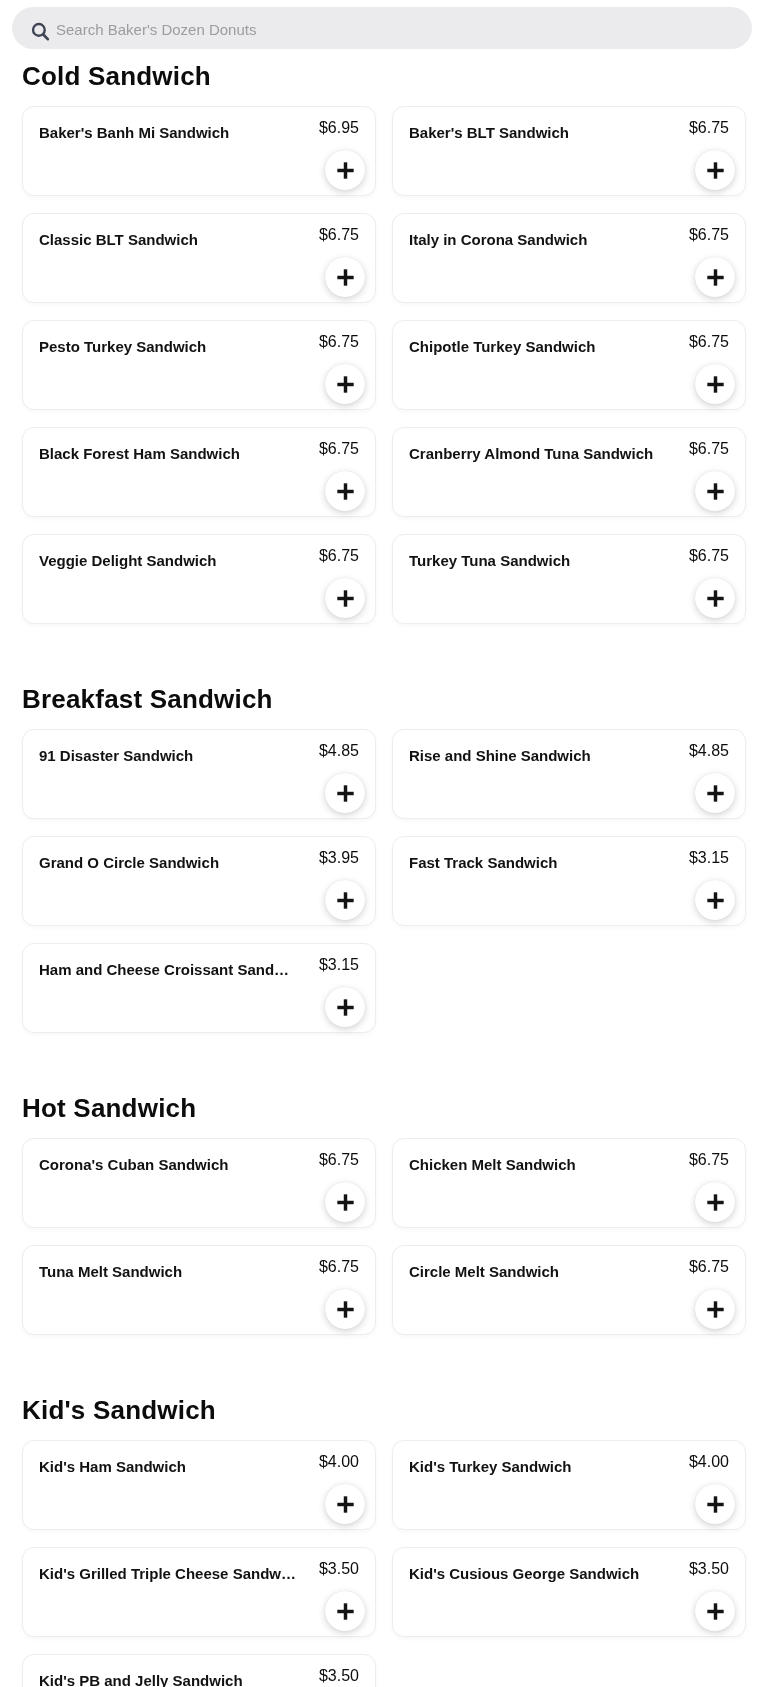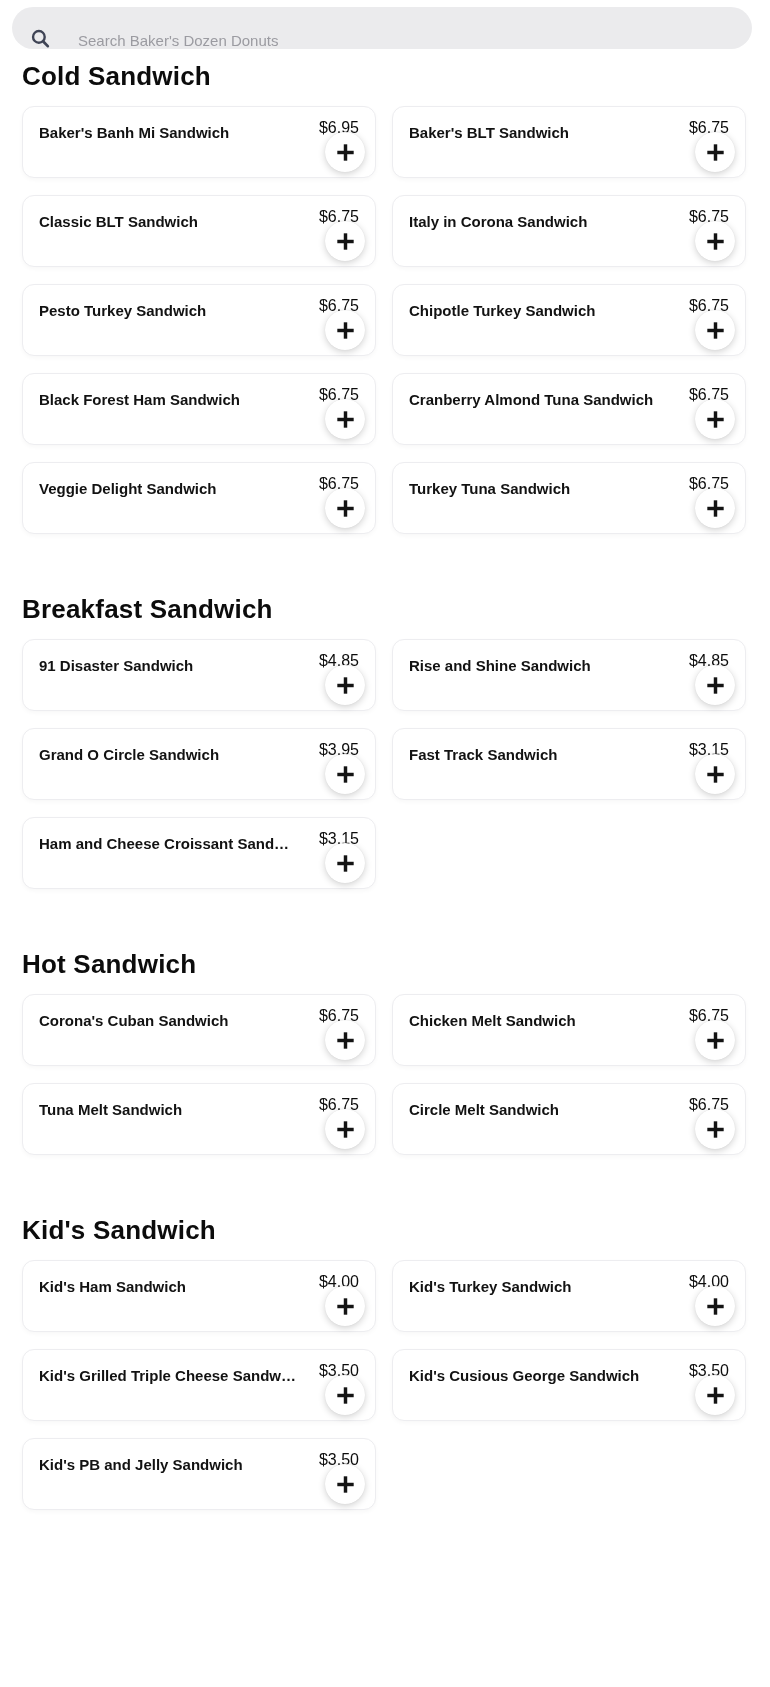--- a/index.html
+++ b/index.html
@@ -7,25 +7,25 @@
   body {
     width: 770px;
     height: 1687px;
     overflow: hidden;
     font-family: "Liberation Sans", sans-serif;
     color: #111;
   }
   
   .search-bar {
     display: flex;
-    align-items: flex-end;
-    gap: 27px;
+    align-items: flex-start;
+    gap: 5px;
     height: 42px;
     margin: 7px 18px 0 12px;
-    padding: 0 18px;
+    padding: 14px 18px;
     background: #ebebed;
     border-radius: 21px;
   }
   .search-icon { display: flex; align-items: center; }
   .search-input {
     flex: 1;
     border: none;
     background: transparent;
     outline: none;
     font-family: "Liberation Sans", sans-serif;
@@ -47,21 +47,21 @@
   }
   .grid {
     display: grid;
     grid-template-columns: 1fr 1fr;
     column-gap: 16px;
     row-gap: 17px;
   }
   
   .card {
     position: relative;
-    height: 72px;
+    height: 90px;
     background: #ffffff;
     border: 1px solid #ededf0;
     border-radius: 12px;
     box-shadow: 0 2px 4px rgba(0,0,0,0.03);
     padding: 15px 16px;
   }
   .item-name {
     font-size: 15px;
     font-weight: 700;
     color: #121212;

